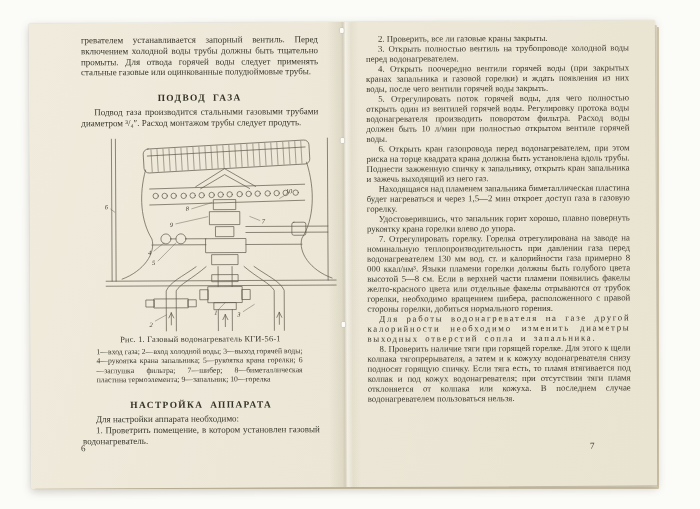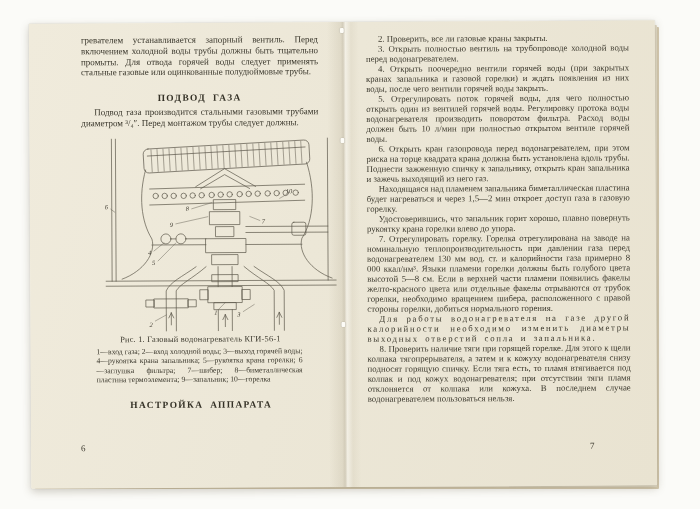--- a/index.html
+++ b/index.html
@@ -53,21 +53,21 @@
   <div class="stack s1"></div>
   <div class="stack s2"></div>
 
   <div class="book">
 
     <div class="page left">
       <div class="col lp-para1">гревателем устанавливается запорный вентиль. Перед включением холодной воды трубы должны быть тщательно промыты. Для отвода горячей воды следует применять стальные газовые или оцинкованные полудюймовые трубы.</div>
 
       <div class="col lp-h1">ПОДВОД ГАЗА</div>
 
-      <div class="col lp-para2">Подвод газа производится стальными газовыми трубами диаметром ³/₄″. Перед монтажом трубы следует должны.</div>
+      <div class="col lp-para2">Подвод газа производится стальными газовыми трубами диаметром ³/₄″. Расход монтажом трубы следует продуть.</div>
 
       <div class="col figure-box">
         <svg viewBox="0 0 234 198" width="234" height="198">
           <g stroke="#5c574b" fill="none" stroke-width="0.7" stroke-linecap="round">
 
             <path d="M8 2 V144 M12 2 V144 M224 2 V144"></path>
 
             <g transform="rotate(-3 121 20)">
               <rect x="40" y="8" width="166" height="24" rx="5"></rect>
               <path d="M44 15 H202"></path>
@@ -145,20 +145,24 @@
           <text x="66" y="90">9</text>
           <text x="182" y="57">10</text>
         </svg>
       </div>
 
       <div class="col lp-cap-title">Рис. 1. Газовый водонагреватель КГИ-56-1</div>
       <div class="col lp-cap-legend">1—вход газа; 2—вход холодной воды; 3—выход горячей воды; 4—рукоятка крана запальника; 5—рукоятка крана горелки; 6—заглушка фильтра; 7—шибер; 8—биметаллическая пластина термоэлемента; 9—запальник; 10—горелка</div>
 
       <div class="col lp-h2">НАСТРОЙКА АППАРАТА</div>
 
+      <div class="col lp-setup">
+        <p>Для настройки аппарата необходимо:</p>
+        <p>1. Проветрить помещение, в котором установлен газовый водонагреватель.</p>
+      </div>
 
       <div class="col pagenum lp-num">6</div>
     </div>
 
     <div class="page right">
       <div class="col rp-col">
           <p>2. Проверить, все ли газовые краны закрыты.</p>
           <p>3. Открыть полностью вентиль на трубопроводе холодной воды перед водонагревателем.</p>
           <p>4. Открыть поочередно вентили горячей воды (при закрытых кранах запальника и газовой горелки) и ждать появления из них воды, после чего вентили горячей воды закрыть.</p>
           <p>5. Отрегулировать поток горячей воды, для чего полностью открыть один из вентилей горячей воды. Регулировку протока воды водонагревателя производить поворотом фильтра. Расход воды должен быть 10 л/мин при полностью открытом вентиле горячей воды.</p>

